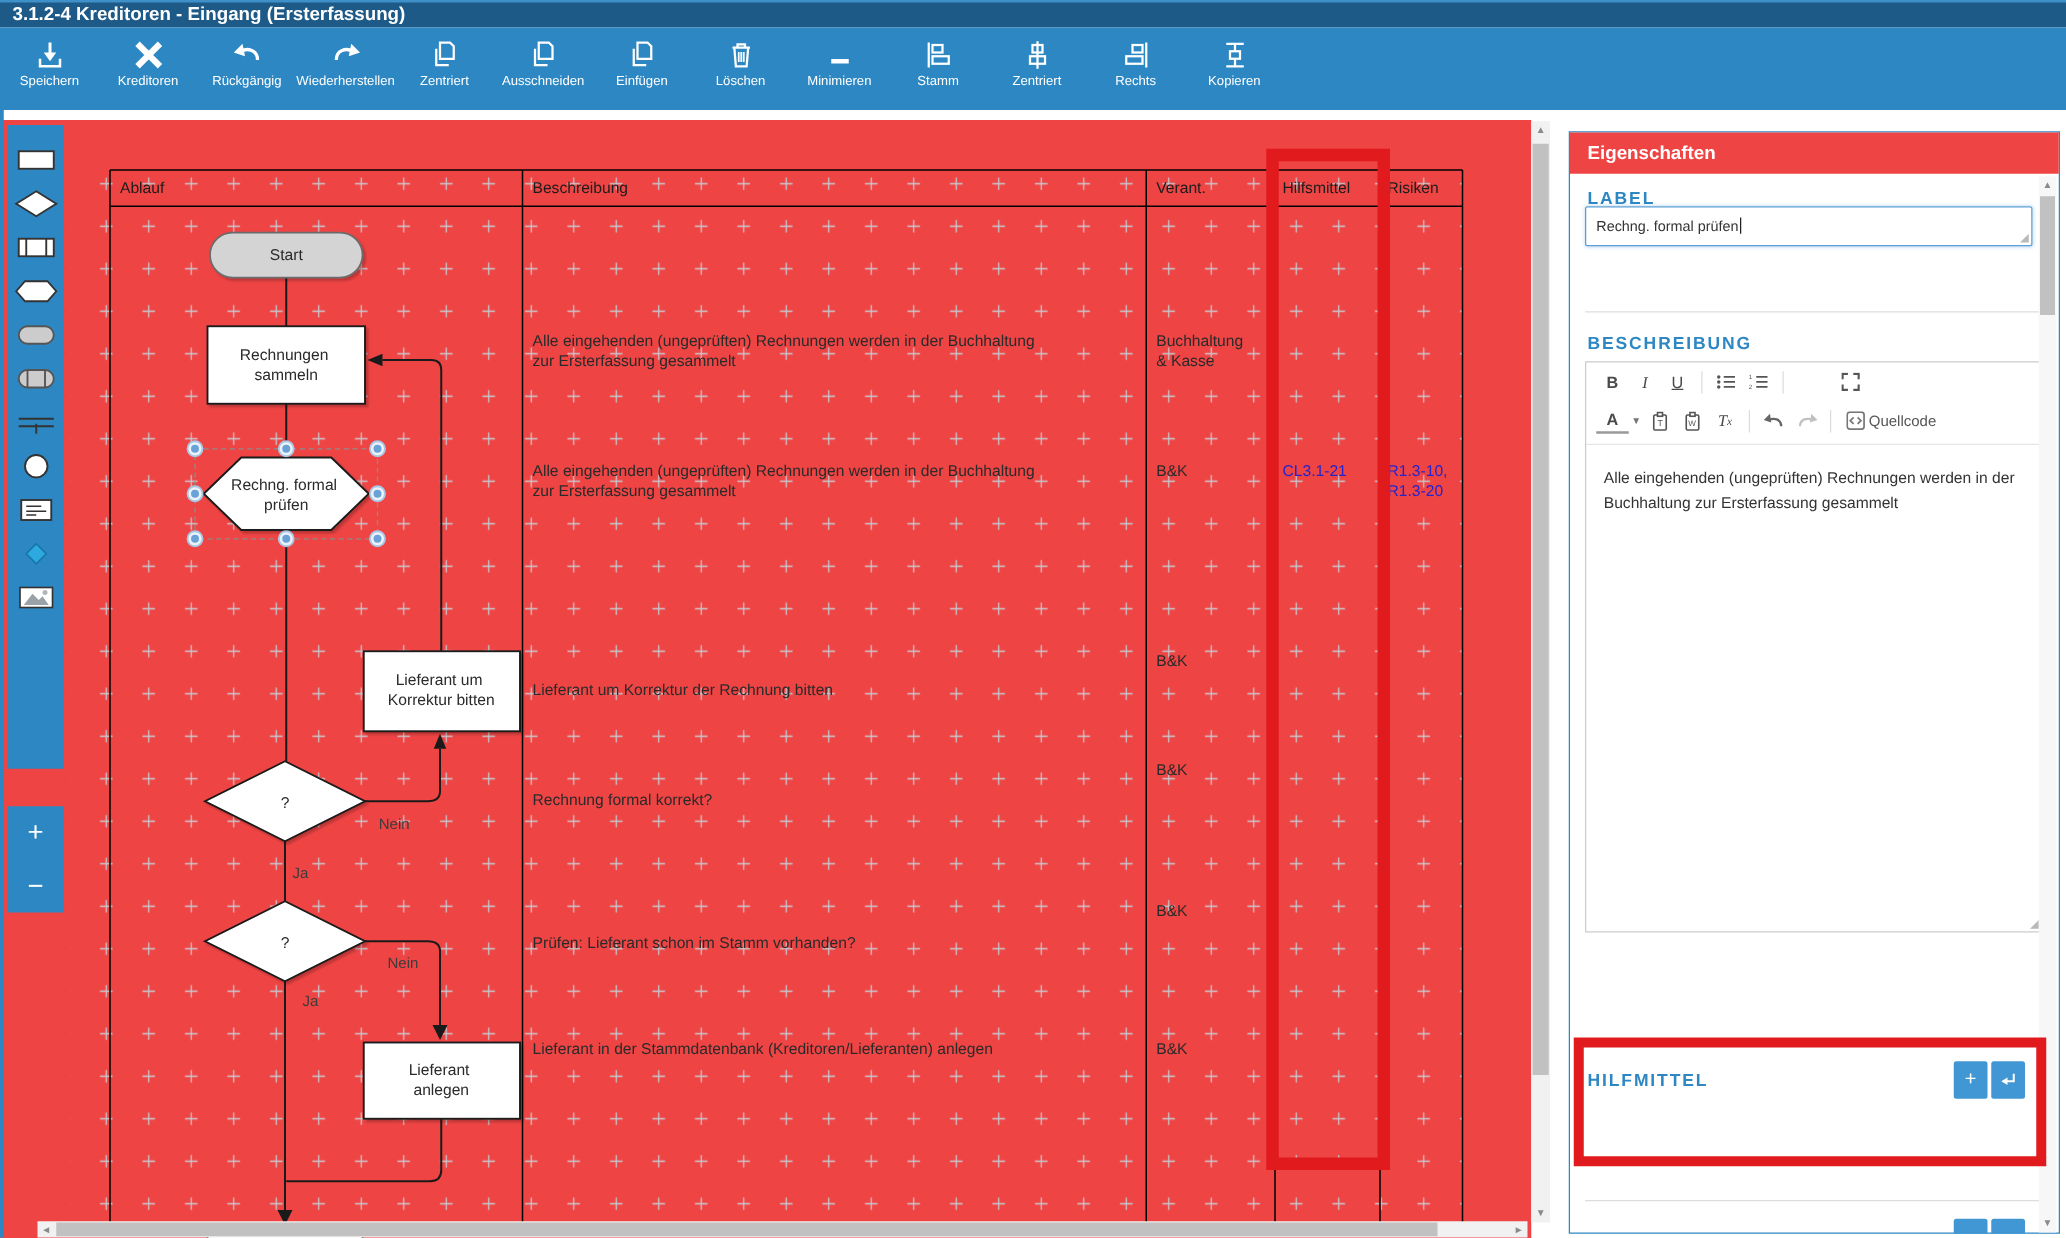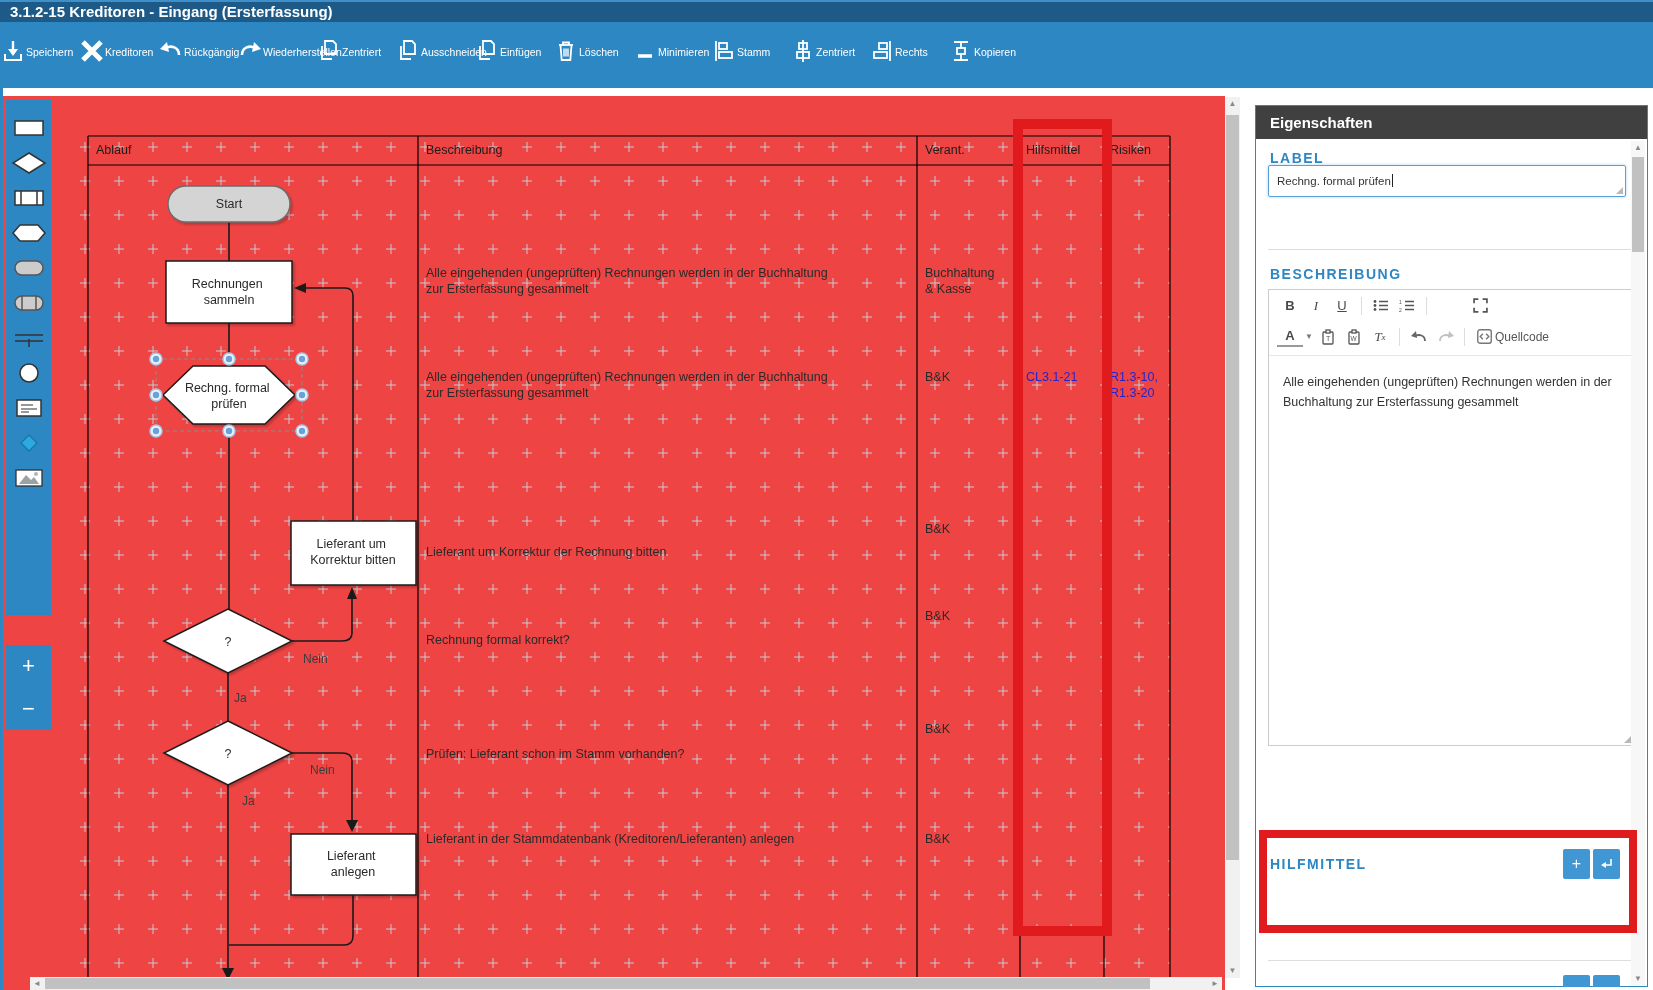--- a/index.html
+++ b/index.html
@@ -8,21 +8,21 @@
   .abs { position:absolute; }
 
   
   .titlebar { left:0; top:0; width:1653px; height:22px; background:#1d5a87;
               border-top:2px solid #3f8fc8; color:#fff; font-size:15px; font-weight:bold;
               line-height:20px; padding-left:10px; }
 
   
   .toolbar { left:0; top:22px; width:1653px; height:66px; background:#2d87c3;
              display:flex; align-items:flex-start; }
-  .tb-btn { width:79px; height:48px; display:flex; flex-direction:row; align-items:center;
+  .tb-btn { width:79px; height:48px; display:flex; flex-direction:column; align-items:center;
             padding-top:9px; color:#fff; cursor:pointer; }
   .tb-ico { height:30px; display:flex; align-items:center; justify-content:center; }
   .tb-label { font-size:10.5px; white-space:nowrap; margin-top:2px; }
 
   
   .palette { left:6px; top:100px; width:45px; height:515px; background:#2d87c3;
              display:flex; flex-direction:column; align-items:center; padding-top:10px; }
   .pal-item { width:45px; height:35px; display:flex; align-items:center; justify-content:center;
               cursor:pointer; }
   .zoom-panel { left:6px; top:645px; width:45px; height:85px; background:#2d87c3;
@@ -49,21 +49,21 @@
   .sb-thumb { background:#c1c1c1; position:absolute; }
   .sb-arrow { position:absolute; color:#8a8a8a; font-size:8px; text-align:center; width:100%;
               line-height:14px; cursor:pointer; }
   #v-scroll { left:1225px; top:97px; width:15px; height:881px; }
   #h-scroll { left:30px; top:977px; width:1192px; height:13px; }
   #p-scroll { position:absolute; right:2px; top:35px; width:14px; height:845px; background:#f7f7f7; }
 
   
   .props { left:1255px; top:105px; width:393px; height:882px; background:#fff;
            border:1px solid #2d87c3; }
-  .props-header { position:absolute; left:0; top:0; width:100%; height:33px; background:#404040;
+  .props-header { position:absolute; left:0; top:0; width:100%; height:33px; background:#ef4444;
                   color:#fff; font-size:15px; font-weight:bold; line-height:33px; padding-left:14px; }
   .section-label { position:absolute; color:#2d87c3; font-size:14px; font-weight:bold;
                    letter-spacing:1.5px; }
   .label-input { position:absolute; left:12px; top:59px; width:358px; height:32px;
                  border:1px solid #5b9fd4; box-shadow:0 0 3px rgba(80,150,220,.45);
                  border-radius:2px; font-size:11.5px; color:#333; padding:8px 6px 0 8px; cursor:text; }
   .caret { display:inline-block; width:1px; height:13px; background:#222; vertical-align:-2px; margin-left:1px; }
   .resize-corner { position:absolute; right:2px; bottom:2px; width:0; height:0;
                    border-left:7px solid transparent; border-bottom:7px solid #b9b9b9; cursor:nwse-resize; }
   .divider { position:absolute; left:12px; width:370px; height:1px; background:#ddd; }
@@ -79,21 +79,21 @@
               border-radius:2px; cursor:pointer; }
   .hilf-item { position:absolute; left:12px; top:779px; width:358px; height:37px; background:#f3f3f3;
                display:flex; align-items:center; padding-left:10px; font-size:15px; color:#3d3d3d;
                cursor:pointer; }
   .partial-btn { position:absolute; width:27px; height:12px; background:#4197d3; overflow:hidden;
                  border-radius:2px 2px 0 0; cursor:pointer; }
 </style>
 </head>
 <body>
 
-<div class="abs titlebar">3.1.2-15 Kreditoren - Eingang (Ersterfassung)</div>
+<div class="abs titlebar">3.1.2-4 Kreditoren - Eingang (Ersterfassung)</div>
 
 <div class="abs toolbar">
   <div class="tb-btn">
     <span class="tb-ico">
       <svg width="26" height="26" viewBox="0 0 26 26" fill="none" stroke="#fff" stroke-width="2">
         <path d="M5 16 v6 h16 v-6"></path>
           <path d="M13 3 V12" stroke-width="2.4"></path>
           <polygon points="8,11 18,11 13,18" fill="#fff" stroke="none"></polygon>
       </svg>
       </span>

